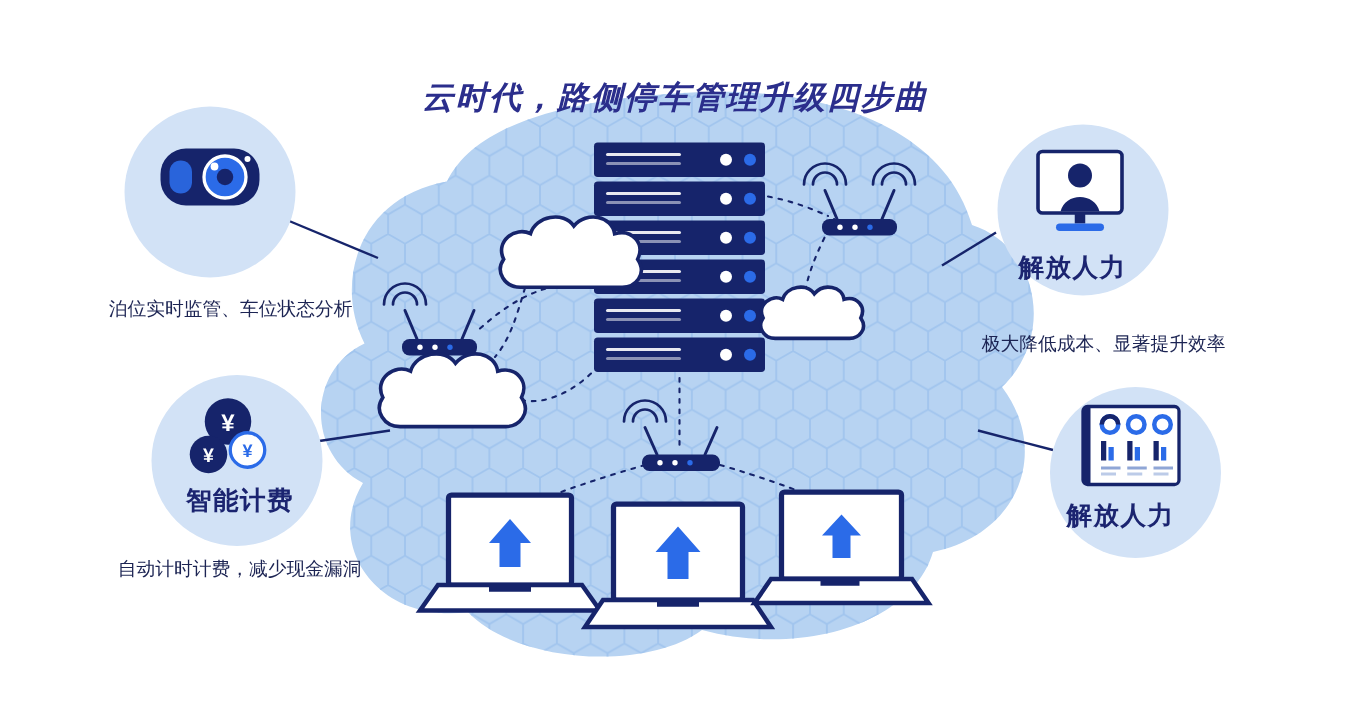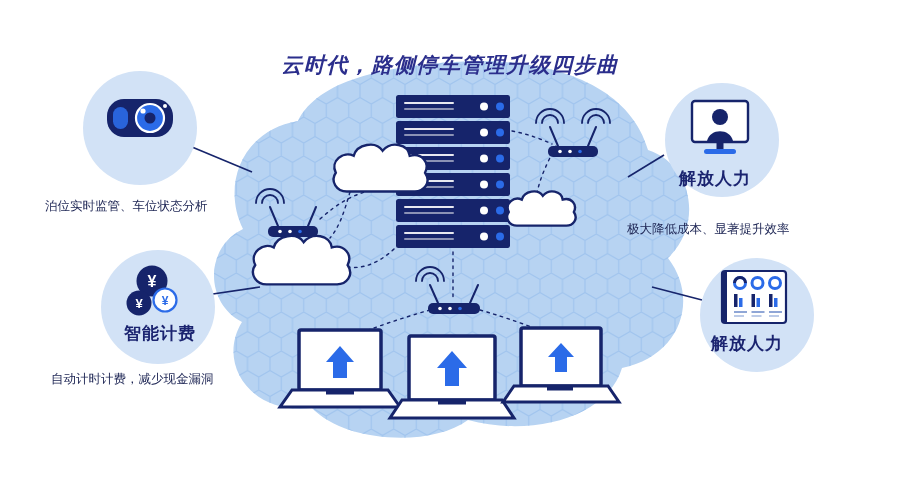--- a/index.html
+++ b/index.html
@@ -11,21 +11,21 @@
   .abs { position:absolute; }
   .title {
     font-size:21px; font-weight:bold; color:#2b2e8c;
     text-align:center; letter-spacing:1.5px; white-space:nowrap;
   }
   .feature-label {
     font-size:17px; font-weight:bold; color:#1b2470;
     text-align:center; letter-spacing:1px; white-space:nowrap;
   }
   .feature-desc {
-    font-size:12.5px; color:#1c2453; text-align:left; white-space:nowrap;
+    font-size:12.5px; color:#1c2453; text-align:right; white-space:nowrap;
   }
 </style>
 </head>
 <body>
 
 <div class="canvas">
 
   <svg class="layer" width="900" height="480" viewBox="0 0 900 480">
 
     <defs>

